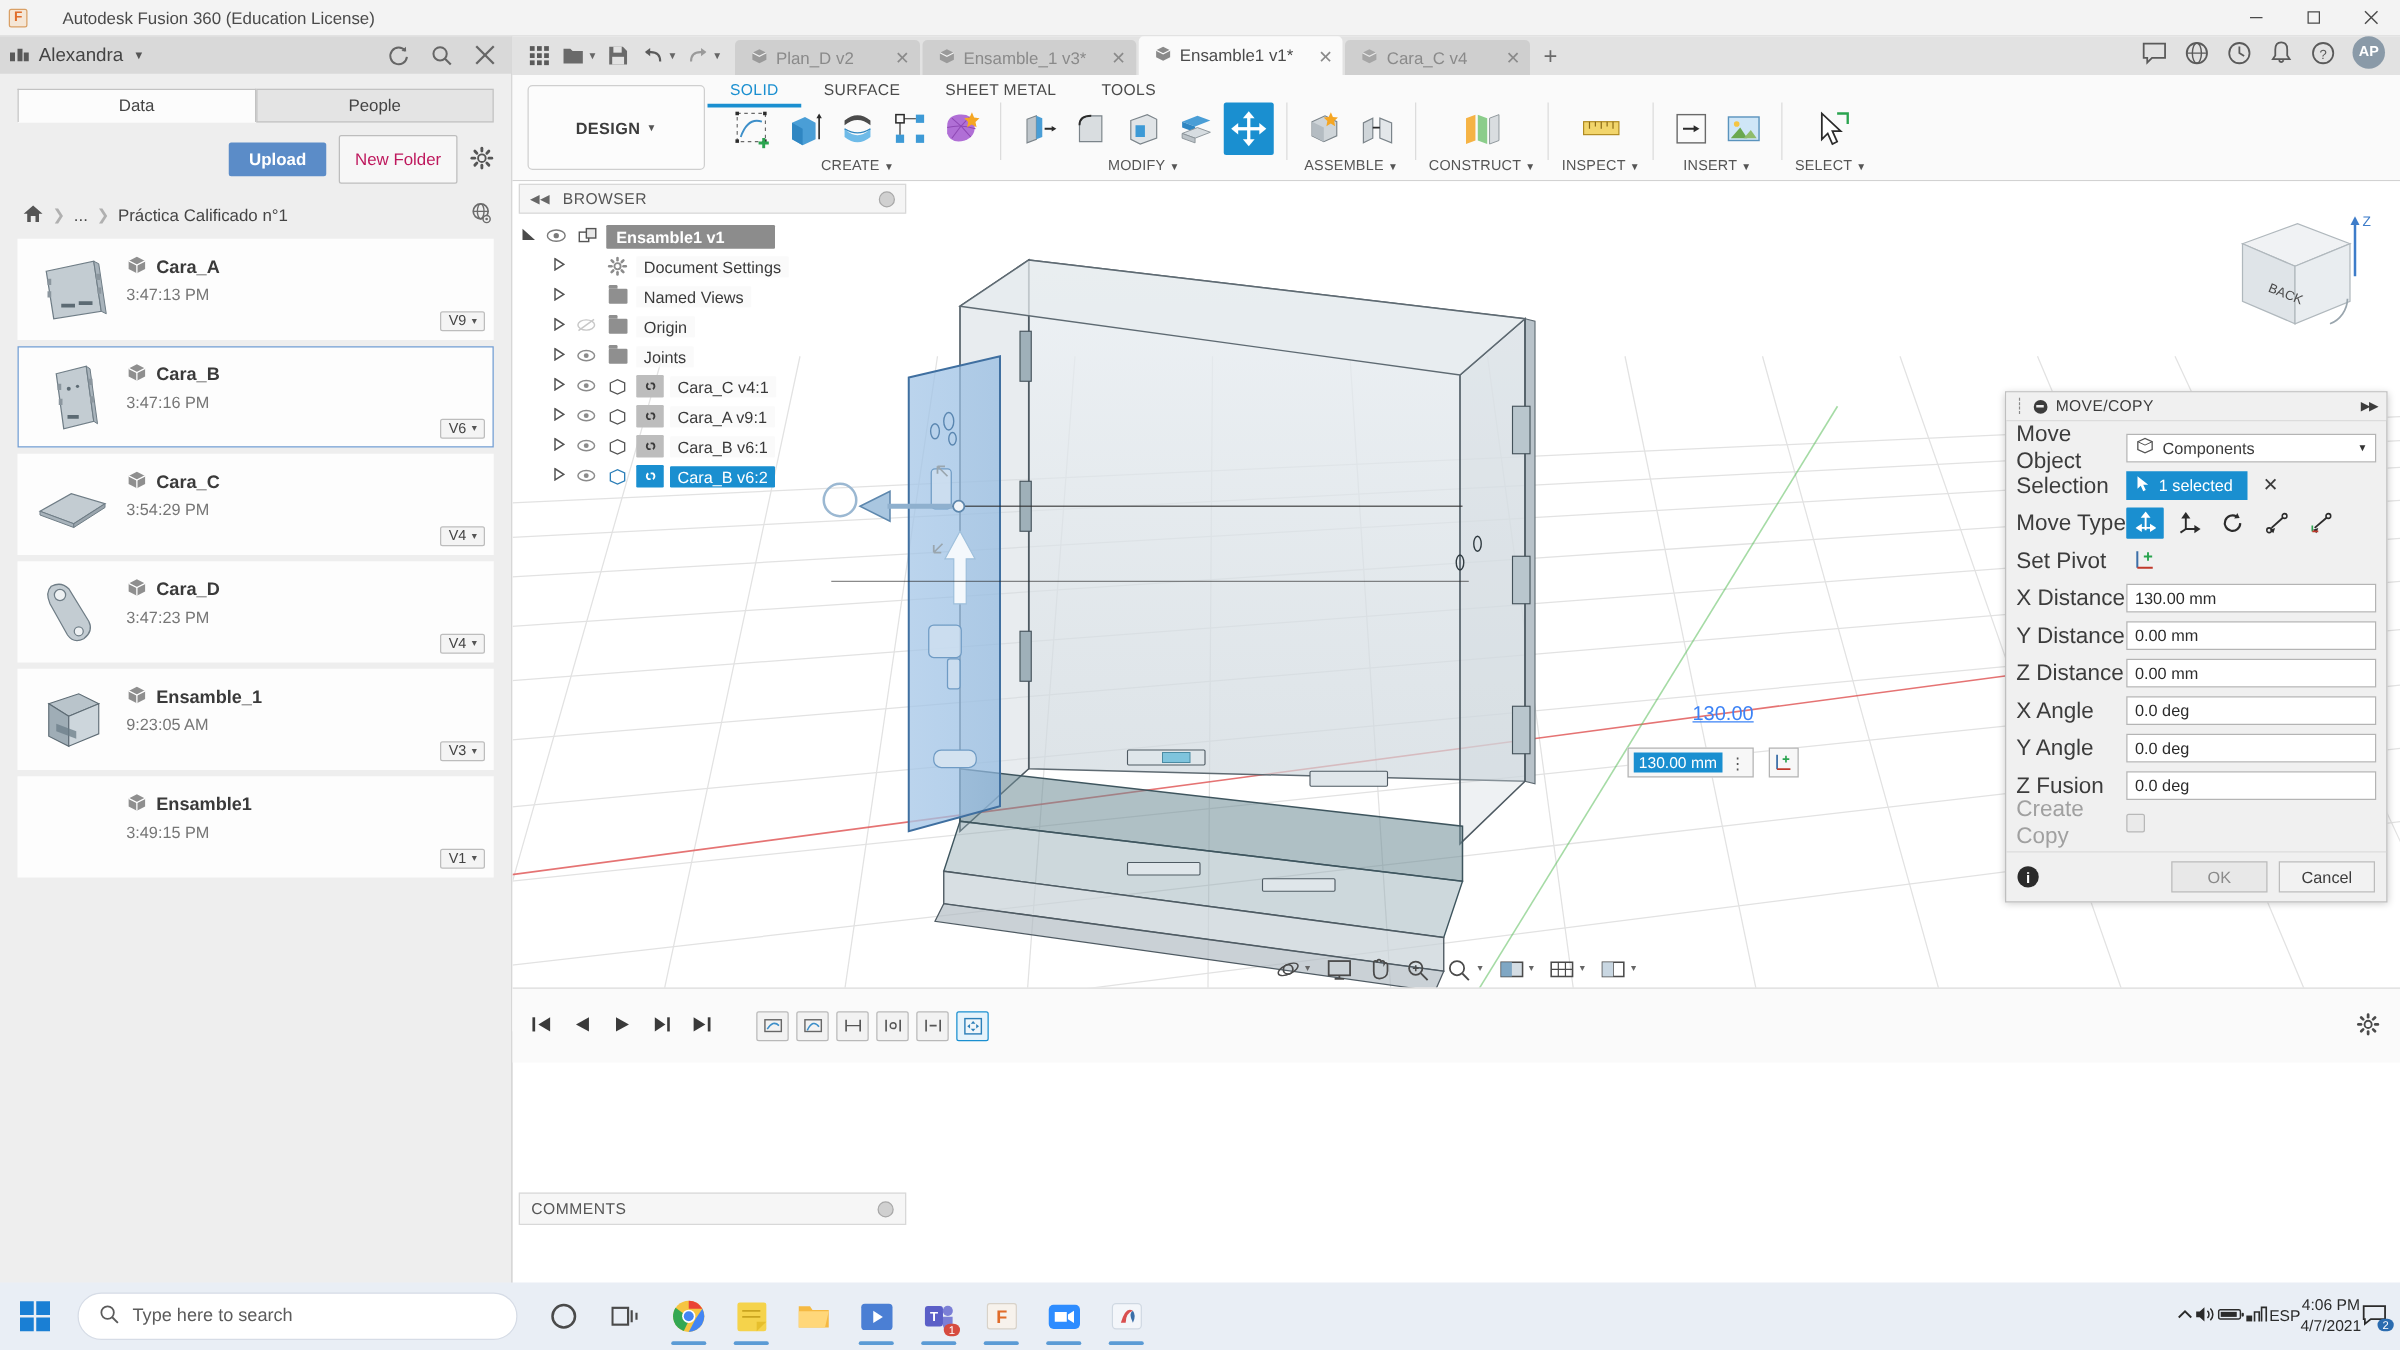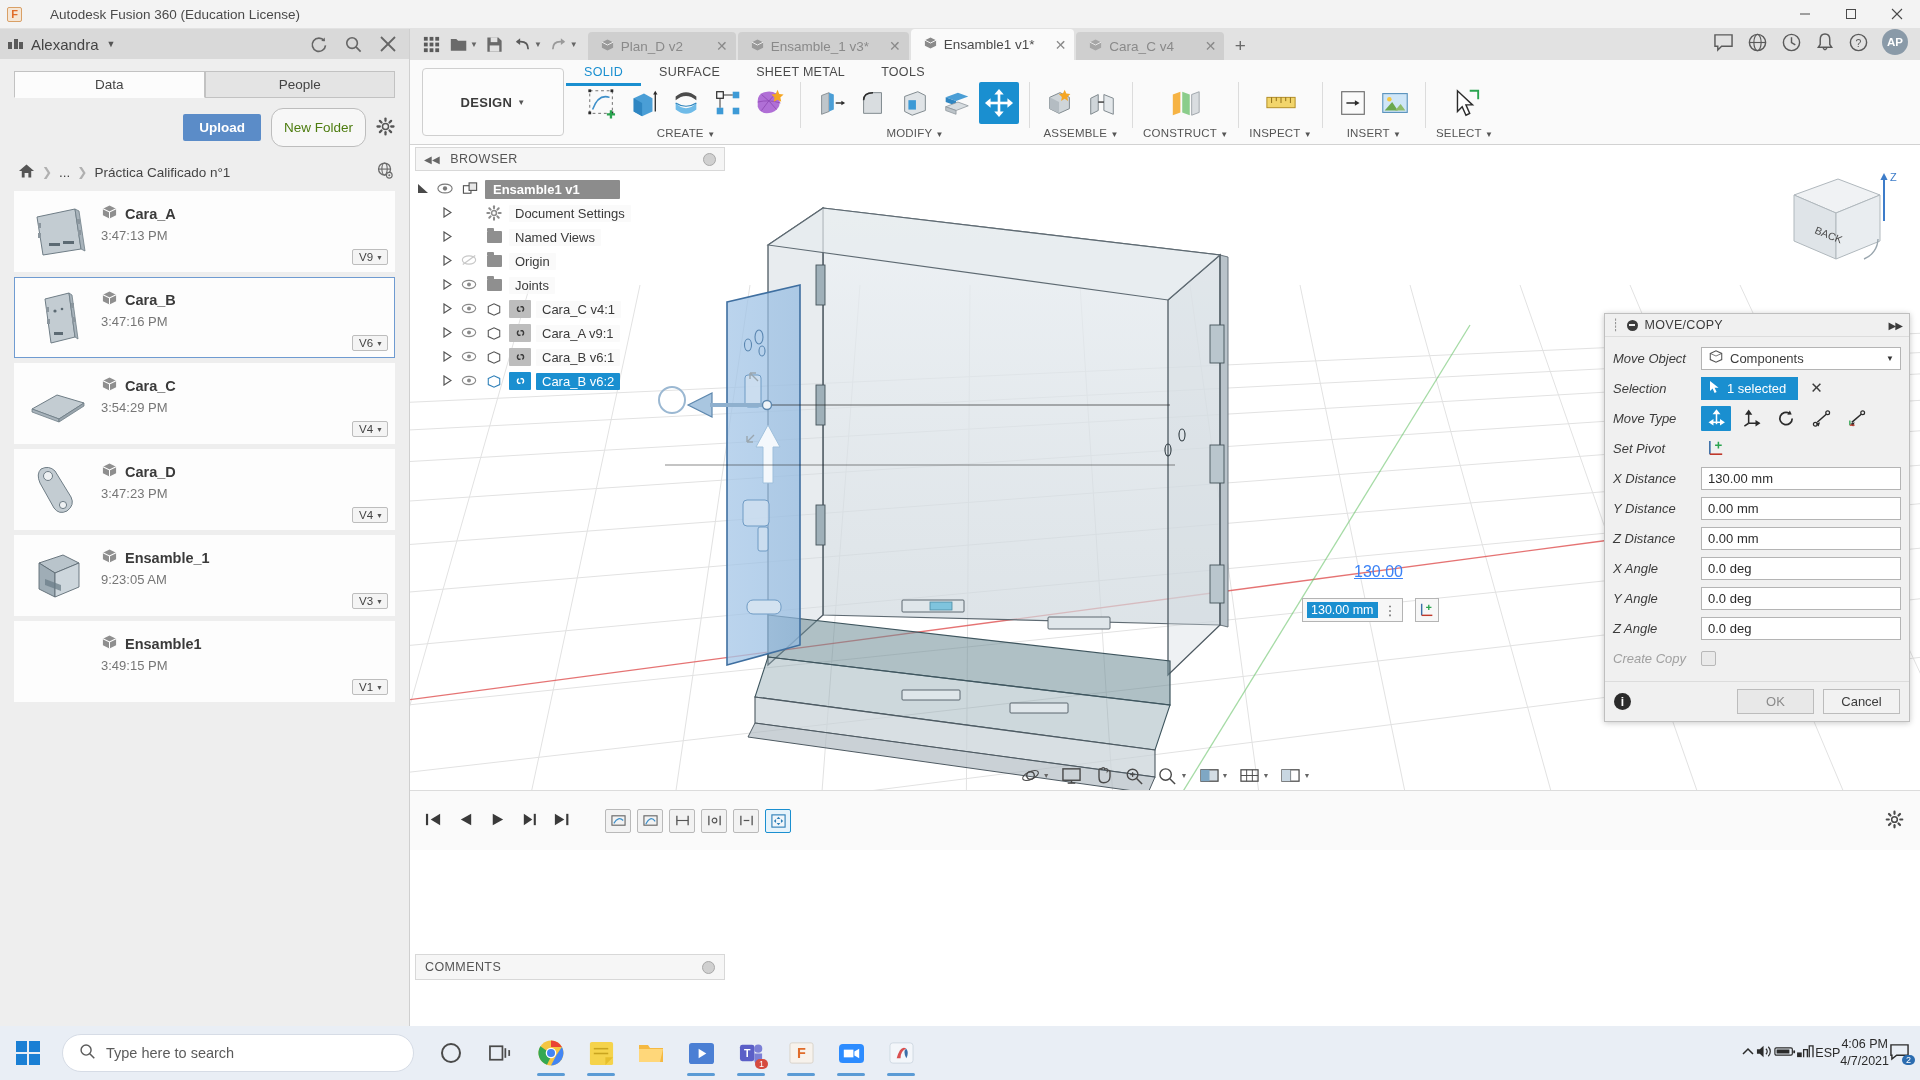--- a/index.html
+++ b/index.html
@@ -55,22 +55,22 @@
     background: #e4e4e4;
   }
   .dp-tab.active { background: #fcfcfc; border-bottom-color: #fcfcfc; }
 
   .dp-actions { display: flex; justify-content: flex-end; align-items: center; gap: 10px; padding: 10px 12px 8px 0; }
   .btn-upload {
     background: #5b8cc8; color: #fff; border: none; padding: 6px 16px;
     font-size: 13.5px; font-weight: bold; font-family: inherit; border-radius: 2px; cursor: pointer;
   }
   .btn-newfolder {
-    background: #f7f7f7; color: #4d7c0f; border: 1px solid #bdbdbd; padding: 11px 12px;
-    font-size: 13.5px; font-family: inherit; border-radius: 12px; cursor: pointer;
+    background: #f7f7f7; color: #be185d; border: 1px solid #bdbdbd; padding: 11px 12px;
+    font-size: 13.5px; font-family: inherit; border-radius: 2px; cursor: pointer;
   }
   .gear-btn { color: #555; cursor: pointer; padding-right: 2px; }
 
   .breadcrumb { display: flex; align-items: center; gap: 7px; padding: 6px 0 8px 18px; font-size: 13.5px; color: #444; }
   .bc-sep { color: #b0b0b0; font-size: 12px; }
   .bc-globe { margin-left: auto; margin-right: 14px; color: #6b6b6b; }
 
   .dp-list { padding: 0 14px; }
   .dp-card {
     background: #fdfdfd; height: 81px; margin-bottom: 5px; display: flex;
@@ -229,21 +229,21 @@
   .mc-title {
     height: 22px; display: flex; align-items: center; gap: 7px; padding: 0 7px;
     background: #f0f0f0; font-size: 12.5px; color: #3c3c3c; letter-spacing: .3px;
   }
   .mc-grip { color: #8a8a8a; font-size: 12px; }
   .mc-dot { width: 11px; height: 11px; border-radius: 50%; background: #3c3c3c; display:flex;align-items:center;justify-content:center;}
   .mc-dot i { display:block; width:6px; height:1.5px; background:#f0f0f0; }
   .mc-expand { margin-left: auto; font-size: 10px; color: #3c3c3c; letter-spacing:-1px; }
   .mc-body { padding: 6px 8px 8px 8px; border-top: 1px solid #dcdcdc; }
   .mc-row { display: flex; align-items: center; height: 30px; }
-  .mc-lbl { width: 88px; font-size: 13px; color: #3c3c3c; font-style: italic; }
+  .mc-lbl { width: 88px; font-size: 18px; color: #3c3c3c; }
   .mc-lbl.dim { color: #a0a0a0; }
   .mc-select {
     flex: 1; height: 23px; background: #fff; border: 1px solid #b4b4b4;
     display: flex; align-items: center; gap: 6px; padding: 0 6px; font-size: 13px; cursor: pointer;
   }
   .mc-select .cdn { margin-left: auto; font-size: 8px; color: #333; }
   .mc-selbtn {
     background: #1a8fd0; color: #fff; font-size: 13px; height: 23px;
     display: flex; align-items: center; gap: 6px; padding: 0 12px 0 8px; cursor: pointer;
   }
@@ -1399,21 +1399,21 @@
       </div>
       <div class="mc-row">
         <span class="mc-lbl">X Angle</span>
         <div class="mc-input">0.0 deg</div>
       </div>
       <div class="mc-row">
         <span class="mc-lbl">Y Angle</span>
         <div class="mc-input">0.0 deg</div>
       </div>
       <div class="mc-row">
-        <span class="mc-lbl">Z Angle</span>
+        <span class="mc-lbl">Z Fusion</span>
         <div class="mc-input">0.0 deg</div>
       </div>
       <div class="mc-row">
         <span class="mc-lbl dim">Create Copy</span>
         <span class="mc-check"></span>
       </div>
     </div>
 
     <div class="mc-foot">
       <span class="mc-info">i</span>

